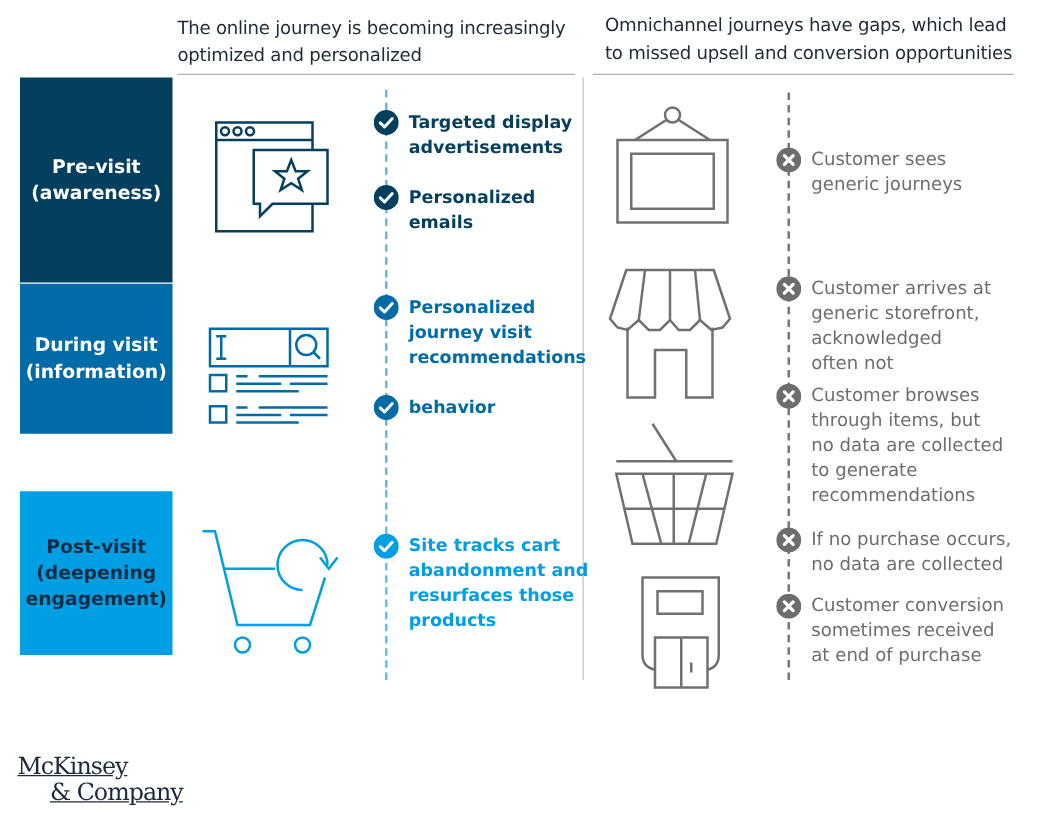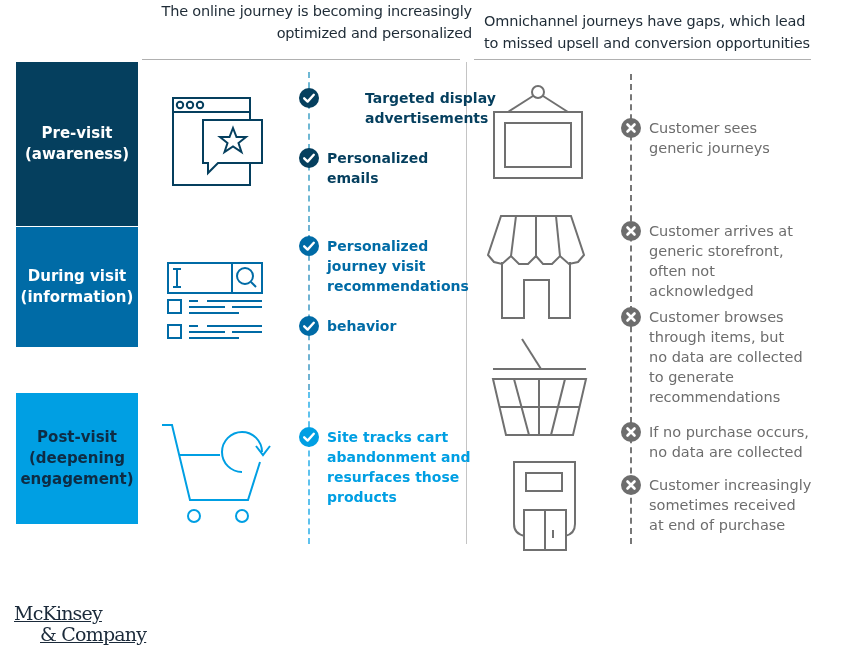--- a/index.html
+++ b/index.html
@@ -13,21 +13,21 @@
   .dash { position: absolute; width: 0; border-left: 2px dashed; }
   .item { position: absolute; display: flex; align-items: flex-start; }
   .item .txt { font-size: 14px; line-height: 20px; font-weight: bold; }
   .item .ico { width: 20px; height: 20px; margin-right: 8px; flex: 0 0 20px; margin-top: 0px; }
   .gitem .txt { color: #6d6d6d; font-weight: normal; font-size: 14.5px; line-height: 20px; }
   .logo { position: absolute; left: 14px; font-family: "DejaVu Serif", serif; color: #1b2a3a; font-size: 19px; line-height: 21px; letter-spacing: -0.8px; text-decoration: underline; }
 </style>
 </head>
 <body>
 
-<div class="abs hdr" style="left:142px; top:0; width:330px;text-align:right;">
+<div class="abs hdr" style="left:142px; top:12px; width:330px;">
   <div>The online journey is becoming increasingly</div>
   <div>optimized and personalized</div>
 </div>
 <div class="abs hdr" style="left:484px; top:10px; width:370px;">
   <div>Omnichannel journeys have gaps, which lead</div>
   <div>to missed upsell and conversion opportunities</div>
 </div>
 
 <div class="hline" style="left:142px; top:59px; width:318px;"></div>
 <div class="hline" style="left:474px; top:59px; width:337px;"></div>
@@ -96,21 +96,21 @@
 
 <div class="dash" style="left:308px; top:72px; height:150px; border-color:#6fb8d4;"></div>
 <div class="dash" style="left:308px; top:225px; height:165px; border-color:#6fb3d3;"></div>
 <div class="dash" style="left:308px; top:392px; height:152px; border-color:#5ec2ee;"></div>
 
 <div class="item" style="left:299px; top:88px;">
   <svg class="ico" viewBox="0 0 20 20">
       <circle cx="10" cy="10" r="10" fill="#053f5e"></circle>
       <path d="M5.2 10.3 L8.6 13.6 L14.8 6.8" fill="none" stroke="#fff" stroke-width="2.4" stroke-linecap="round" stroke-linejoin="round"></path>
     </svg>
-  <div class="txt" style="color:#053f5e;margin-left:38px;">
+  <div class="txt" style="color:#053f5e;">
     <div>Targeted display</div>
     <div>advertisements</div>
   </div>
 </div>
 <div class="item" style="left:299px; top:148px;">
   <svg class="ico" viewBox="0 0 20 20">
       <circle cx="10" cy="10" r="10" fill="#053f5e"></circle>
       <path d="M5.2 10.3 L8.6 13.6 L14.8 6.8" fill="none" stroke="#fff" stroke-width="2.4" stroke-linecap="round" stroke-linejoin="round"></path>
     </svg>
   <div class="txt" style="color:#053f5e;">
@@ -198,22 +198,22 @@
   </div>
 </div>
 <div class="item gitem" style="left:621px; top:221px;">
   <svg class="ico" viewBox="0 0 20 20">
       <circle cx="10" cy="10" r="10" fill="#6d6d6d"></circle>
       <path d="M6.5 6.5 L13.5 13.5 M13.5 6.5 L6.5 13.5" stroke="#fff" stroke-width="2.6" stroke-linecap="round"></path>
     </svg>
   <div class="txt">
     <div>Customer arrives at</div>
     <div>generic storefront,</div>
+    <div>acknowledged</div>
     <div>often not</div>
-    <div>acknowledged</div>
   </div>
 </div>
 <div class="item gitem" style="left:621px; top:307px;">
   <svg class="ico" viewBox="0 0 20 20">
       <circle cx="10" cy="10" r="10" fill="#6d6d6d"></circle>
       <path d="M6.5 6.5 L13.5 13.5 M13.5 6.5 L6.5 13.5" stroke="#fff" stroke-width="2.6" stroke-linecap="round"></path>
     </svg>
   <div class="txt">
     <div>Customer browses</div>
     <div>through items, but</div>
@@ -231,21 +231,21 @@
     <div>If no purchase occurs,</div>
     <div>no data are collected</div>
   </div>
 </div>
 <div class="item gitem" style="left:621px; top:475px;">
   <svg class="ico" viewBox="0 0 20 20">
       <circle cx="10" cy="10" r="10" fill="#6d6d6d"></circle>
       <path d="M6.5 6.5 L13.5 13.5 M13.5 6.5 L6.5 13.5" stroke="#fff" stroke-width="2.6" stroke-linecap="round"></path>
     </svg>
   <div class="txt">
-    <div>Customer increasingly</div>
+    <div>Customer conversion</div>
     <div>sometimes received</div>
     <div>at end of purchase</div>
   </div>
 </div>
 
 <div class="logo" style="top:603px;">
   <div>McKinsey</div>
   <div style="padding-left:26px;">&amp; Company</div>
 </div>
 

